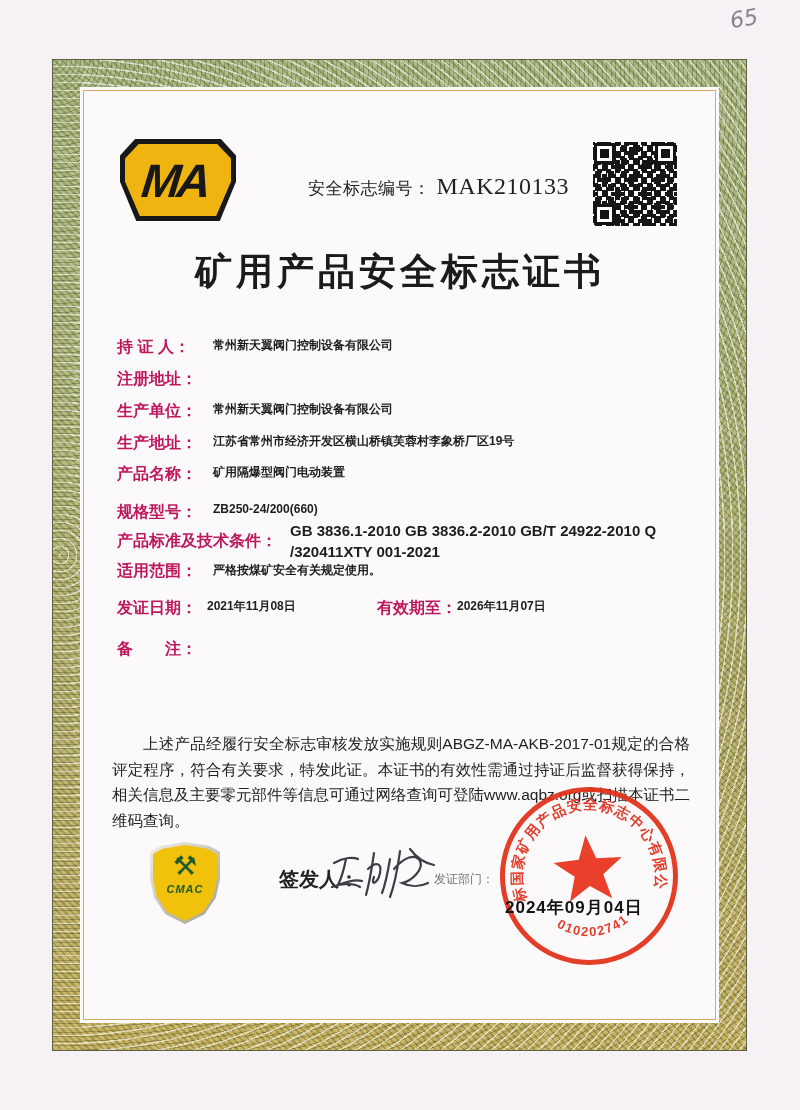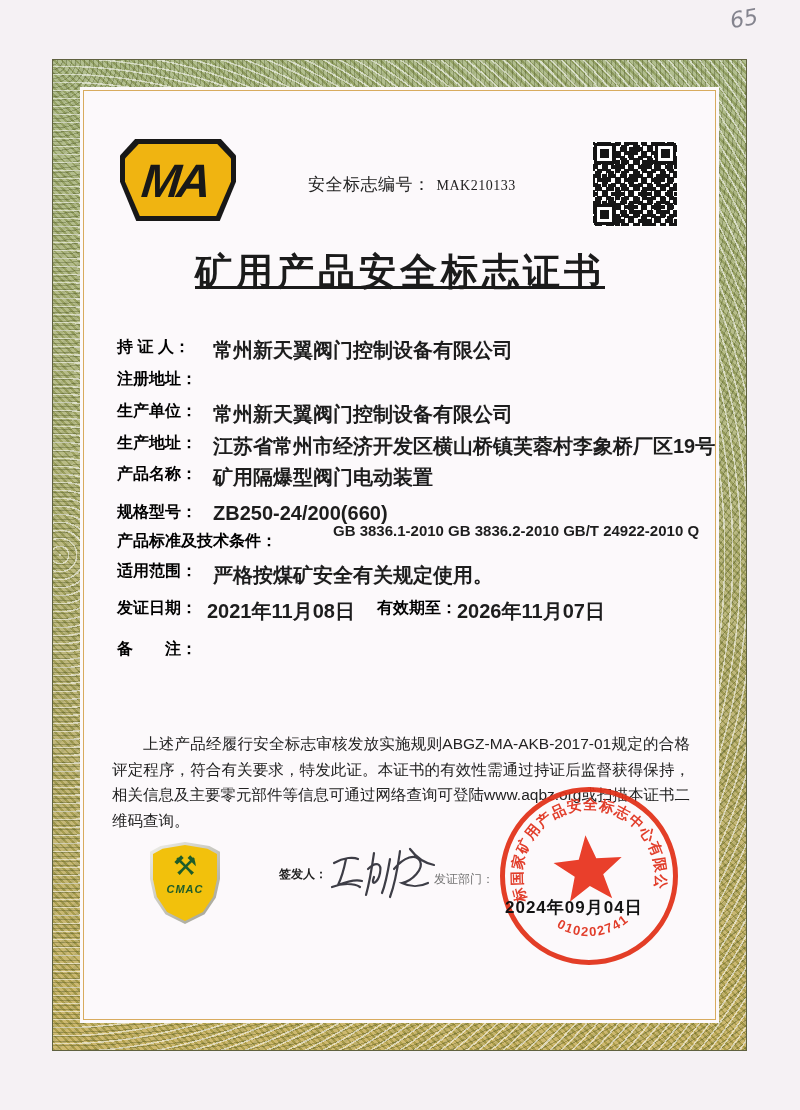--- a/index.html
+++ b/index.html
@@ -25,61 +25,61 @@
   .ma-badge { position:absolute; left:120px; top:139px; width:116px; height:82px;
     clip-path:polygon(13% 0,87% 0,100% 20%,100% 52%,86% 100%,14% 100%,0 52%,0 20%);
     background:#181818; }
   .ma-badge-inner { position:absolute; inset:5px;
     clip-path:polygon(13% 0,87% 0,100% 20%,100% 52%,86% 100%,14% 100%,0 52%,0 20%);
     background:#f0b411; display:flex; align-items:center; justify-content:center; }
   .ma-text { font-size:47px; font-weight:900; font-style:italic; letter-spacing:-4px;
     color:#181818; transform:skewX(-6deg); padding-right:6px; }
 
   .cert-no { position:absolute; left:308px; top:173px; font-size:17px; color:#222; letter-spacing:.5px; }
-  .cert-no .num { font-family:"Liberation Serif", serif; font-size:14px; margin-left:6px; }
+  .cert-no .num { font-family:"Liberation Serif", serif; font-size:24px; margin-left:6px; }
 
   
   .qr { position:absolute; left:592px; top:141px; width:86px; height:86px; background:#fff; }
   .qr-noise { position:absolute; inset:1px;
     background:
       repeating-conic-gradient(#161616 0 25%, transparent 0 50%) 0 0/9px 9px,
       repeating-conic-gradient(transparent 0 25%, #161616 0 50%) 2px 3px/13px 13px; }
   .finder { position:absolute; width:21px; height:21px; border:3px solid #141414; background:#fff; }
   .finder::after { content:""; position:absolute; inset:3px; background:#141414; }
   .f-tl { left:2px; top:2px; } .f-tr { right:2px; top:2px; } .f-bl { left:2px; bottom:2px; }
 
   .title { position:absolute; left:120px; top:247px; width:560px; text-align:center;
-    font-size:37px; font-weight:900; color:#1b1b1b; letter-spacing:4px;text-decoration:underline; }
+    font-size:37px; font-weight:900; color:#1b1b1b; letter-spacing:4px; }
 
-  .lbl { position:absolute; left:117px; font-size:16px; font-weight:600; color:#000000; white-space:pre; }
-  .val { position:absolute; left:213px; font-size:20px; font-weight:700; color:#1d1d1d; white-space:pre; }
+  .lbl { position:absolute; left:117px; font-size:16px; font-weight:600; color:#be185d; white-space:pre; }
+  .val { position:absolute; left:213px; font-size:12px; font-weight:700; color:#1d1d1d; white-space:pre; }
   .r0 { top:337px; } .r1 { top:369px; } .r2 { top:401px; } .r3 { top:433px; }
   .r4 { top:464px; } .r5 { top:495px;margin-top:7px; }
   .std-lbl { top:531px; }
   .std-val { position:absolute; left:290px; top:520px; width:400px; font-size:15px; font-weight:700;
-    color:#1d1d1d; line-height:21px;margin-left:43px; }
+    color:#1d1d1d; line-height:21px; }
   .scope-lbl { top:561px;font-family:Liberation Serif, serif; } .scope-val { top:562px;text-align:right; }
   .date-row { top:598px; }
   .exp-lbl { left:377px; } .exp-val { left:457px; }
   .remark-lbl { top:639px; }
 
   .statement { position:absolute; left:112px; top:731px; width:578px; font-size:15.5px;
     font-weight:400; color:#222; line-height:25.5px; text-align:justify; text-indent:2em; }
 
   
   .shield { position:absolute; left:150px; top:842px; width:70px; height:82px;
     clip-path:polygon(50% 0%,85% 5%,100% 12%,100% 45%,94% 68%,78% 88%,50% 100%,22% 88%,6% 68%,0% 45%,0% 12%,15% 5%);
     background:linear-gradient(135deg,#efefe9,#9d9d90); }
   .shield-inner { position:absolute; inset:3px;
     clip-path:polygon(50% 0%,85% 5%,100% 12%,100% 45%,94% 68%,78% 88%,50% 100%,22% 88%,6% 68%,0% 45%,0% 12%,15% 5%);
     background:#f2c10c; text-align:center; }
   .shield-tools { font-size:27px; color:#1d5c2a; line-height:34px; display:block; margin-top:4px; }
   .shield-label { font-size:11px; font-weight:900; color:#1d5c2a; letter-spacing:1px; display:block;font-style:italic; }
 
-  .signer-lbl { position:absolute; left:279px; top:866px; font-size:12px; font-weight:600; color:#222; }
+  .signer-lbl { position:absolute; left:279px; top:866px; font-size:20px; font-weight:600; color:#222; }
   .dept-lbl { position:absolute; left:434px; top:871px; font-size:12px; font-weight:400; color:#737373; }
   .signature { position:absolute; left:328px; top:843px; }
 
   
   .stamp { position:absolute; left:500px; top:787px; width:178px; height:178px; opacity:.93; }
   .stamp-ring { position:absolute; inset:0; border:5px solid #e23018; border-radius:50%; }
   .stamp svg { position:absolute; inset:0; transform:rotate(-5deg); }
   .stamp-date { position:absolute; left:505px; top:896px; font-size:17px; font-weight:700;
     color:#131313; letter-spacing:1px; z-index:5; }
 </style>
@@ -126,20 +126,21 @@
 
   <span class="lbl r4">产品名称：</span>
   <span class="val r4">矿用隔爆型阀门电动装置</span>
 
   <span class="lbl r5">规格型号：</span>
   <span class="val r5">ZB250-24/200(660)</span>
 
   <span class="lbl std-lbl">产品标准及技术条件：</span>
   <div class="std-val">
     <div>GB 3836.1-2010 GB 3836.2-2010 GB/T 24922-2010 Q</div>
+    <div>/320411XTY 001-2021</div>
   </div>
 
   <span class="lbl scope-lbl">适用范围：</span>
   <span class="val scope-val">严格按煤矿安全有关规定使用。</span>
 
   <span class="lbl date-row">发证日期：</span>
   <span class="val date-row" style="left:207px;">2021年11月08日</span>
   <span class="lbl date-row exp-lbl">有效期至：</span>
   <span class="val date-row exp-val">2026年11月07日</span>
 

